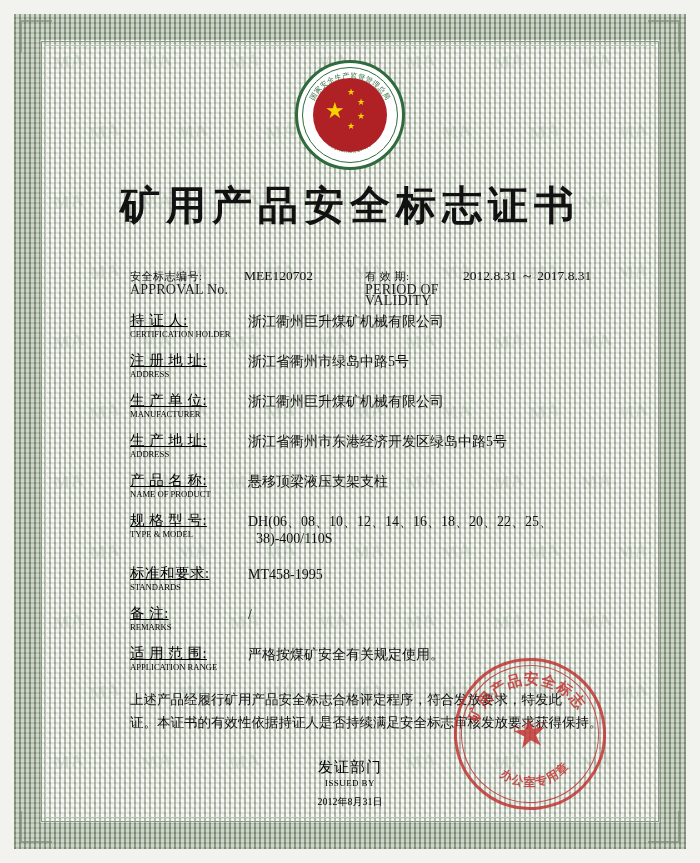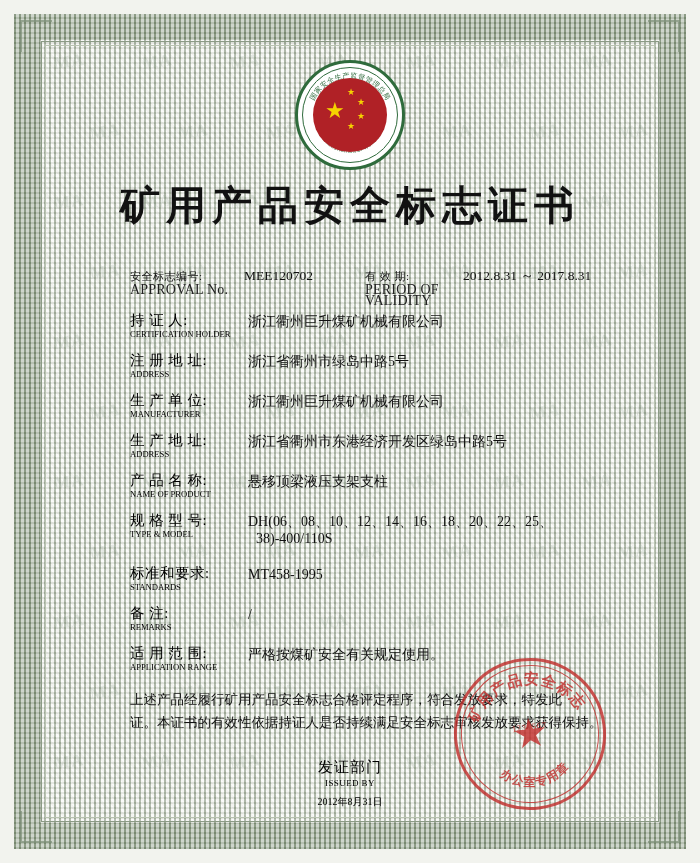--- a/index.html
+++ b/index.html
@@ -254,20 +254,21 @@
   .field-label {
     width: 118px;
     flex: 0 0 118px;
   }
   .field-label .cn {
     display: block;
     font-size: 14.5px;
     line-height: 17px;
     letter-spacing: 0.5px;
     text-align: justify;
+    text-decoration: underline;
   }
   .field-label .en {
     display: block;
     font-size: 8.6px;
     line-height: 11px;
   }
   .field-value {
     font-size: 14px;
     line-height: 17px;
     padding-top: 1px;

